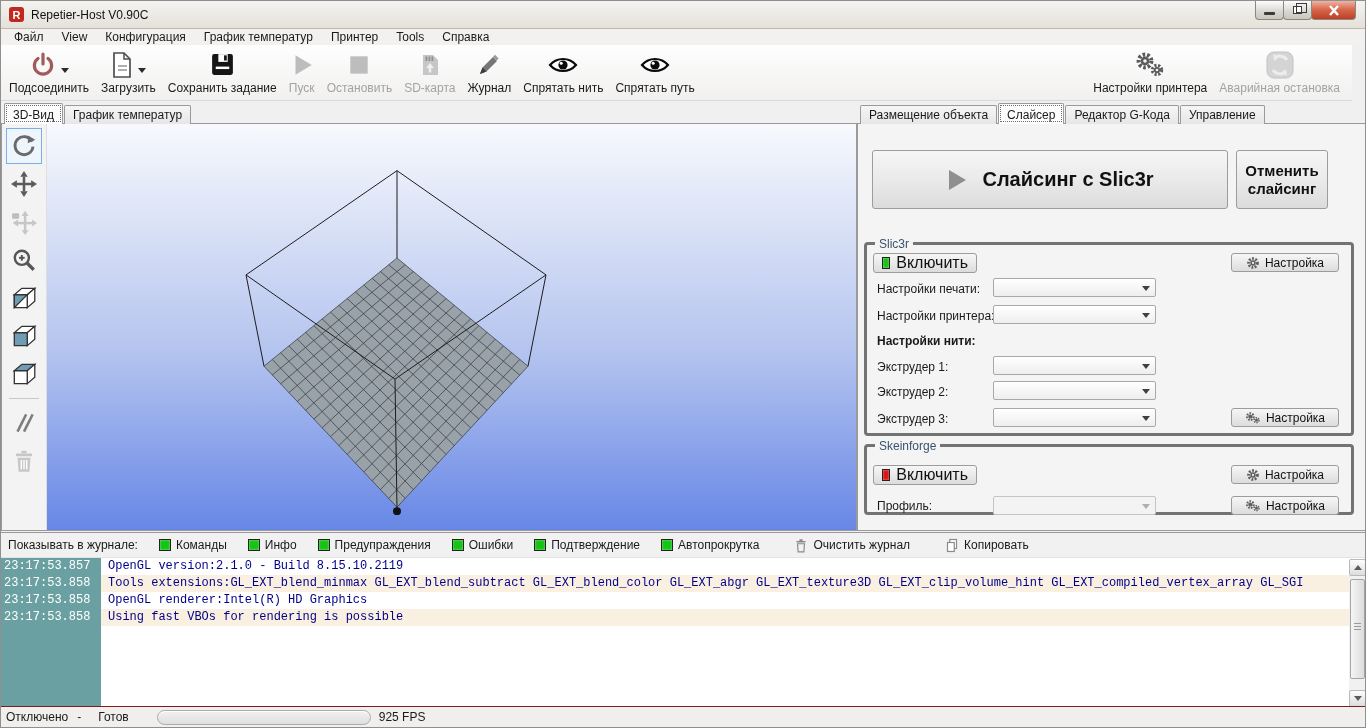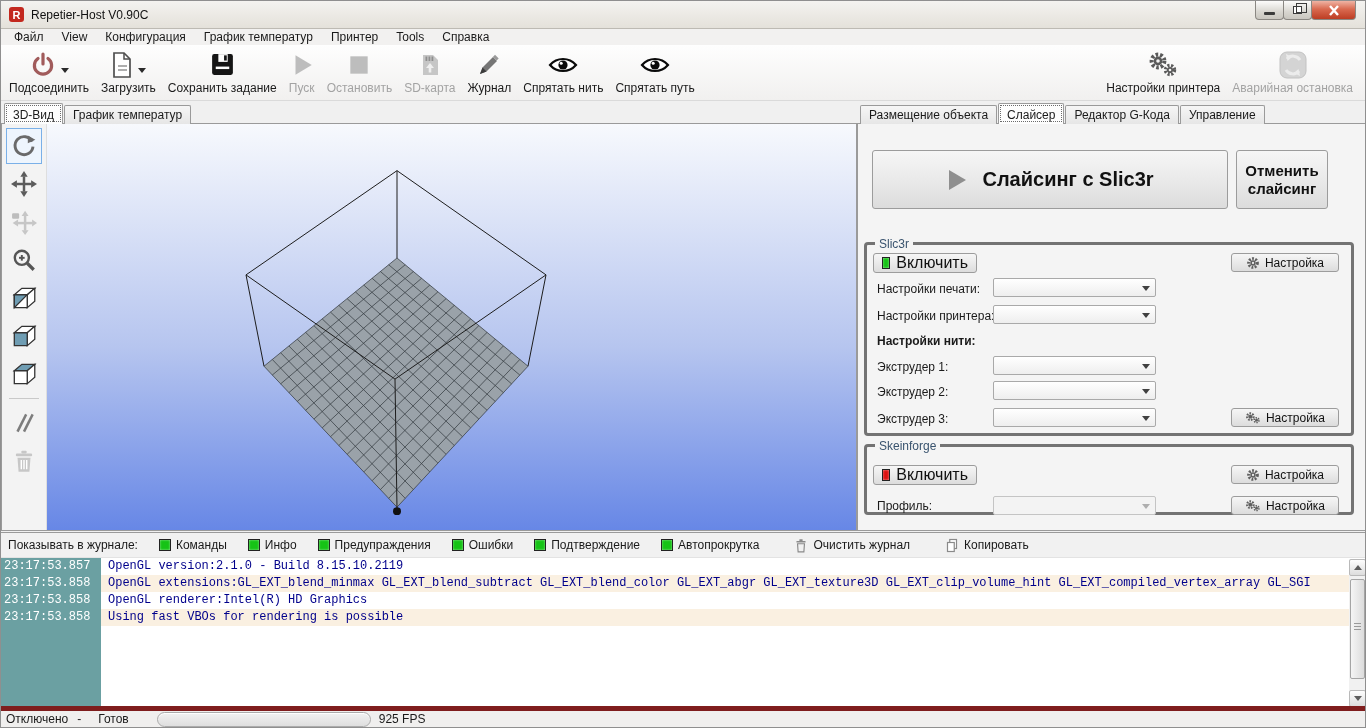--- a/index.html
+++ b/index.html
@@ -18,21 +18,21 @@
     border-radius:0 0 4px 4px;background:linear-gradient(#fcfcfb,#d8d6d0 60%,#c9c6bf);
     display:flex;align-items:center;justify-content:center;position:relative;}
   .win-btn.close{width:45px;background:linear-gradient(#efb4a4,#d96a50 45%,#bd3d23);}
   .glyph-min{width:11px;height:3px;background:#3b3b3b;border-radius:1px;margin-top:6px;}
   .glyph-restore{width:9px;height:8px;border:1.5px solid #3b3b3b;background:#fdfdfd;position:relative;}
   .glyph-restore:before{content:"";position:absolute;left:2px;top:-4px;width:9px;height:8px;border:1.5px solid #3b3b3b;}
   
   .menubar{position:absolute;top:28px;left:0;right:0;height:16px;background:#f2f1f0;display:flex;align-items:center;padding-left:4px;}
   .menu-item{padding:0 9px;cursor:default;}
   
-  .toolbar{position:absolute;top:44px;left:0;right:0;height:56px;
+  .toolbar{position:absolute;top:44px;left:0;right:13px;height:56px;
     background:linear-gradient(#fefefe,#f1f0ef);border-bottom:1px solid #dadada;
     display:flex;align-items:flex-start;padding:3px 6px 0 2px;}
   .tool{display:flex;flex-direction:column;align-items:center;padding:0 6px;}
   .tool .irow{height:33px;display:flex;align-items:center;}
   .tool .tl{font-size:12px;white-space:nowrap;}
   .tool.disabled .tl{color:#a3a3a3;}
   .dd-arrow{width:0;height:0;border-left:4px solid transparent;border-right:4px solid transparent;
     border-top:5px solid #2a2a2a;margin-left:4px;margin-top:12px;}
   .tb-right{margin-left:auto;display:flex;}
   
@@ -87,21 +87,21 @@
   .vscroll{position:absolute;right:1px;top:1px;width:17px;bottom:1px;background:#f1f1f1;}
   .sb-btn{position:absolute;left:0;width:17px;height:17px;background:linear-gradient(#fdfdfd,#ddd);
     border:1px solid #b9b9b9;border-radius:2px;display:flex;align-items:center;justify-content:center;}
   .sb-up{top:0;} .sb-dn{bottom:0;}
   .tri-up{width:0;height:0;border-left:4px solid transparent;border-right:4px solid transparent;border-bottom:5px solid #5c5c5c;}
   .tri-dn{width:0;height:0;border-left:4px solid transparent;border-right:4px solid transparent;border-top:5px solid #5c5c5c;}
   .sb-thumb{position:absolute;left:1px;right:1px;top:20px;height:100px;border:1px solid #a5a5a5;border-radius:2px;
     background:linear-gradient(90deg,#f5f5f5,#dcdcdc);}
   .sb-grip{position:absolute;left:3px;right:3px;top:46px;height:1px;background:#9a9a9a;box-shadow:0 3px 0 #9a9a9a,0 -3px 0 #9a9a9a;}
   
-  .statusbar{position:absolute;bottom:0;left:0;width:1366px;height:21px;background:#f0efee;border-top:5px solid #7f1d1d;
+  .statusbar{position:absolute;bottom:0;left:0;width:1366px;height:21px;background:#f0efee;border-top:1px solid #7f1d1d;
     display:flex;align-items:center;padding-left:5px;}
   .progress{width:214px;height:15px;margin-left:28px;border:1px solid #ababab;border-radius:8px;
     background:linear-gradient(#f2f2f2,#dedede);box-shadow:inset 0 1px 0 #fff;}
   .fps{margin-left:8px;}
   .sep-dash{margin:0 13px 0 9px;}
   .state{margin-left:4px;}
 </style>
 </head>
 <body>
 
@@ -512,21 +512,21 @@
       </span>
     </div>
     <div class="log-body">
       <div class="gutter"></div>
       <div class="log-row">
         <span class="time">23:17:53.857</span>
         <div class="msg">OpenGL version:2.1.0 - Build 8.15.10.2119</div>
       </div>
       <div class="log-row alt">
         <span class="time">23:17:53.858</span>
-        <div class="msg">OpenGL extensions:GL_EXT_blend_minmax GL_EXT_blend_subtract GL_EXT_blend_color GL_EXT_abgr GL_EXT_texture3D GL_EXT_clip_volume_hint GL_EXT_compiled_vertex_array GL_SGI</div>
+        <div class="msg">Tools extensions:GL_EXT_blend_minmax GL_EXT_blend_subtract GL_EXT_blend_color GL_EXT_abgr GL_EXT_texture3D GL_EXT_clip_volume_hint GL_EXT_compiled_vertex_array GL_SGI</div>
       </div>
       <div class="log-row">
         <span class="time">23:17:53.858</span>
         <div class="msg">OpenGL renderer:Intel(R) HD Graphics</div>
       </div>
       <div class="log-row alt">
         <span class="time">23:17:53.858</span>
         <div class="msg">Using fast VBOs for rendering is possible</div>
       </div>
       <div class="vscroll">

